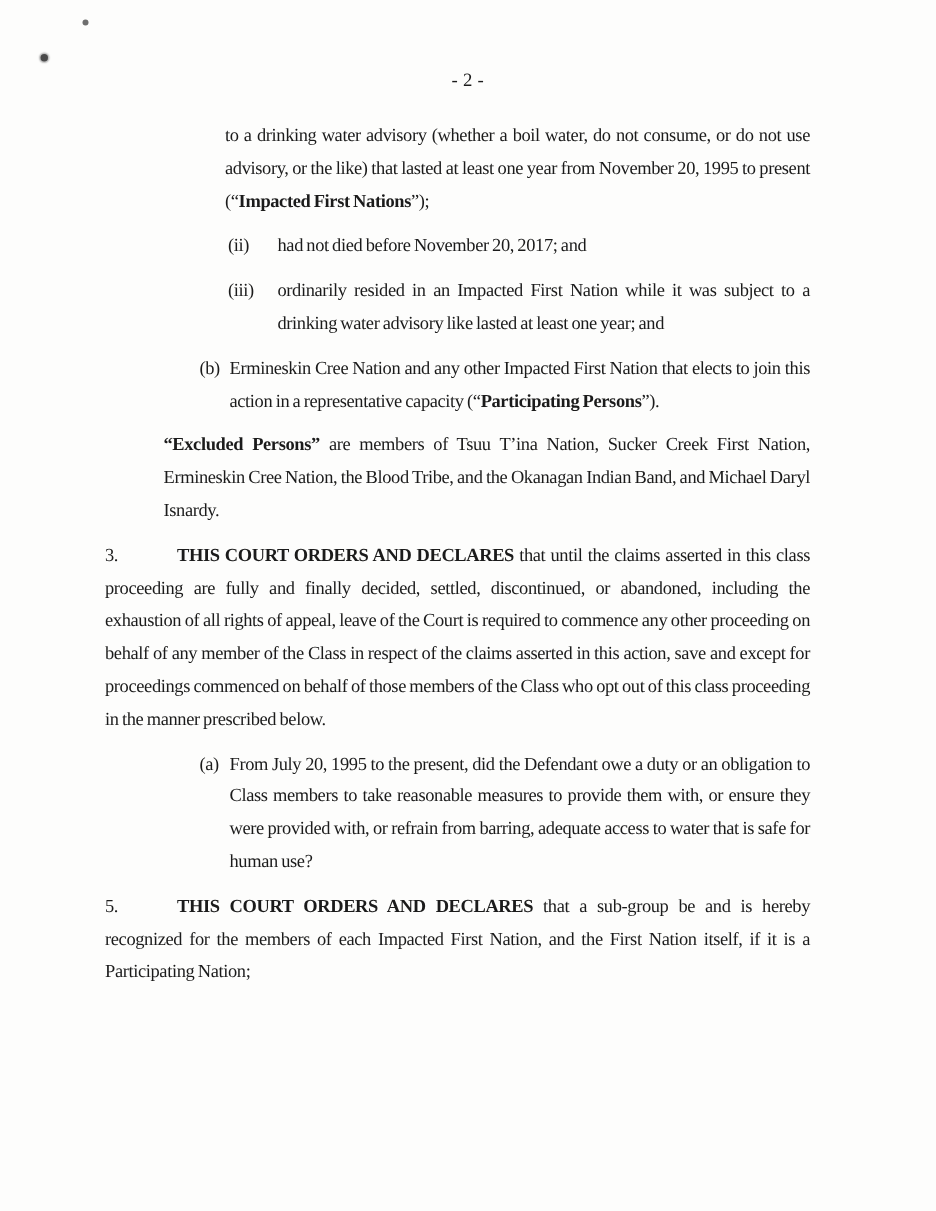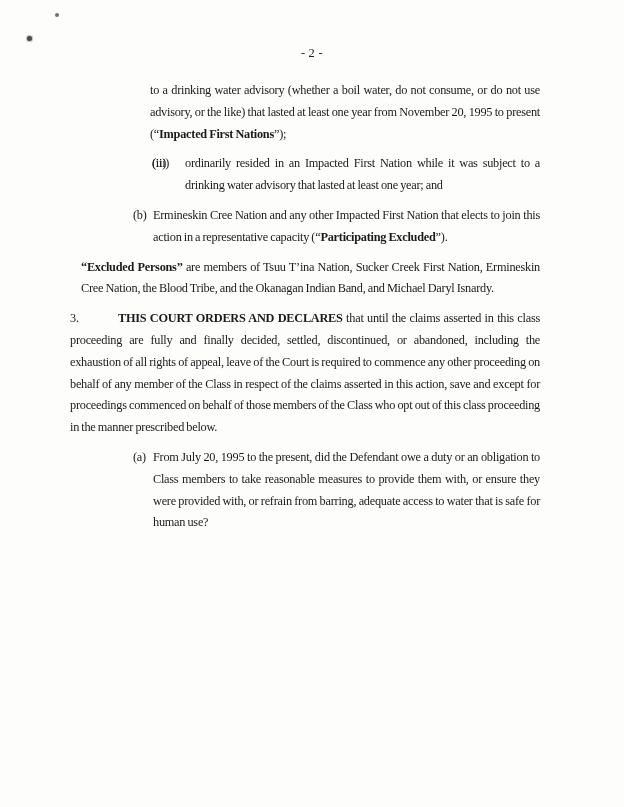--- a/index.html
+++ b/index.html
@@ -42,21 +42,21 @@
     text-align: justify;
   }
   
   .cont-i { margin-left: 80px; }
   
   .hang2 { position: relative; margin-left: 66px; padding-left: 49px; }
   
   .hang1 { position: relative; margin-left: 47px; padding-left: 36px; }
   .marker { position: absolute; left: 16px; top: 0; }
   
-  .defpara { margin-left: 11px; }
+  .defpara { margin-left: 39px; }
   
   .numpara .num { display: inline-block; width: 48px; }
   b { font-weight: bold; }
 </style>
 </head>
 <body>
 
 <div class="page">
 
   <div class="speck s1"></div>
@@ -65,41 +65,45 @@
   <div class="pagenum">- 2 -</div>
 
   <div class="body">
 
     <div class="block cont-i">
       <span>to a drinking water advisory (whether a boil water, do not consume, or do not use advisory, or the like) that lasted at least one year from November 20, 1995 to present (“</span><b>Impacted First Nations</b><span>”);</span>
     </div>
 
     <div class="block hang2">
       <span class="marker">(ii)</span>
+      <span>had not died before November 20, 2017; and</span>
     </div>
 
     <div class="block hang2">
       <span class="marker">(iii)</span>
-      <span>ordinarily resided in an Impacted First Nation while it was subject to a drinking water advisory that lasted at least one year; and</span>
+      <span>ordinarily resided in an Impacted First Nation while it was subject to a drinking water advisory like lasted at least one year; and</span>
     </div>
 
     <div class="block hang1">
       <span class="marker">(b)</span>
-      <span>Ermineskin Cree Nation and any other Impacted First Nation that elects to join this action in a representative capacity (“</span><b>Participating Excluded</b><span>”).</span>
+      <span>Ermineskin Cree Nation and any other Impacted First Nation that elects to join this action in a representative capacity (“</span><b>Participating Persons</b><span>”).</span>
     </div>
 
     <div class="block defpara">
       <b>“Excluded Persons”</b><span> are members of Tsuu T’ina Nation, Sucker Creek First Nation, Ermineskin Cree Nation, the Blood Tribe, and the Okanagan Indian Band, and Michael Daryl Isnardy.</span>
     </div>
 
     <div class="block numpara">
       <span class="num">3.</span><b>THIS COURT ORDERS AND DECLARES</b><span> that until the claims asserted in this class proceeding are fully and finally decided, settled, discontinued, or abandoned, including the exhaustion of all rights of appeal, leave of the Court is required to commence any other proceeding on behalf of any member of the Class in respect of the claims asserted in this action, save and except for proceedings commenced on behalf of those members of the Class who opt out of this class proceeding in the manner prescribed below.</span>
     </div>
 
 
     <div class="block hang1">
       <span class="marker">(a)</span>
       <span>From July 20, 1995 to the present, did the Defendant owe a duty or an obligation to Class members to take reasonable measures to provide them with, or ensure they were provided with, or refrain from barring, adequate access to water that is safe for human use?</span>
     </div>
 
+    <div class="block numpara">
+      <span class="num">5.</span><b>THIS COURT ORDERS AND DECLARES</b><span> that a sub-group be and is hereby recognized for the members of each Impacted First Nation, and the First Nation itself, if it is a Participating Nation;</span>
+    </div>
 
   </div>
 </div>
 
 </body></html>

